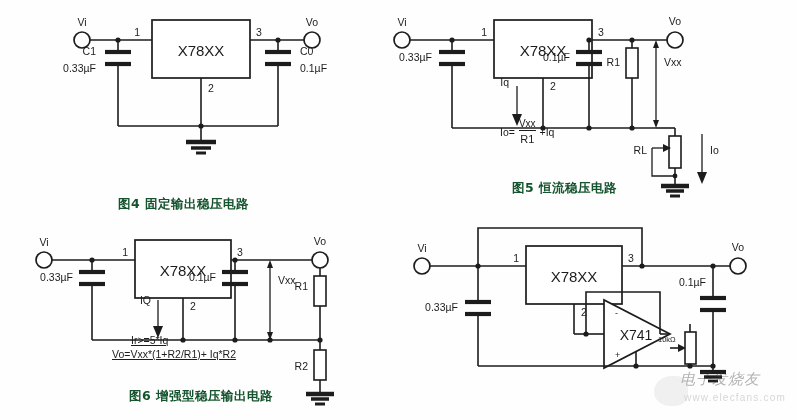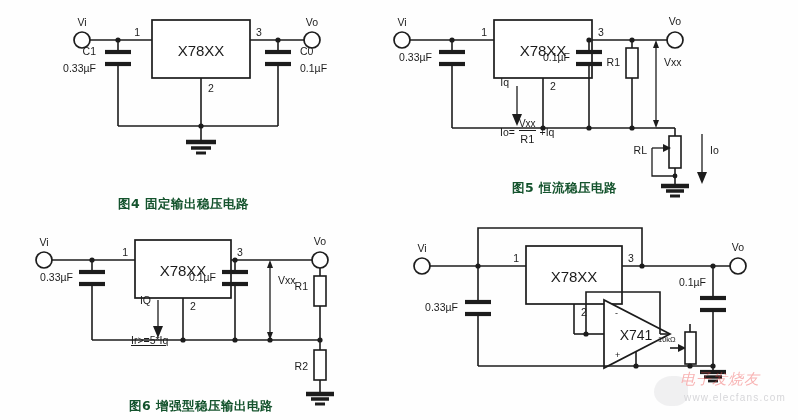--- a/index.html
+++ b/index.html
@@ -69,21 +69,21 @@
     height: 58px;
     opacity: 0.40;
     pointer-events: none;
   }
   .wm-text {
     position: absolute;
     left: 26px;
     top: 10px;
     font-family: "DejaVu Sans", sans-serif;
     font-size: 15px;
-    color: #ef4444;
+    color: #404040;
     font-style: italic;
     letter-spacing: 1px;
     white-space: nowrap;
   }
   .wm-url {
     position: absolute;
     left: 30px;
     top: 32px;
     font-family: "Liberation Sans", sans-serif;
     font-size: 10px;
@@ -314,22 +314,23 @@
 
       <g>
         <line class="gnd" x1="276" y1="166" x2="304" y2="166" stroke-width="4.5"></line>
         <line class="gnd" x1="281" y1="171" x2="299" y2="171" stroke-width="3.5"></line>
         <line class="gnd" x1="285" y1="176" x2="295" y2="176" stroke-width="3"></line>
       </g>
     </svg>
   </div>
 
   <div class="formula" style="left:131px; top:334px;">Ir&gt;=5*Iq</div>
-
-  <div class="caption" style="left:129px; top:398px;">图6  增强型稳压输出电路</div>
+  <div class="formula" style="left:112px; top:348px;">Vo=Vxx*(1+R2/R1)+ Iq*R2</div>
+
+  <div class="caption" style="left:129px; top:388px;">图6  增强型稳压输出电路</div>
 
   <div class="fig" style="left:408px; top:224px;">
     <svg width="380" height="170" viewBox="0 0 380 170">
       <rect class="box" x="118" y="22" width="96" height="58"></rect>
       <text class="lbl-chip" x="166" y="58" text-anchor="middle">X78XX</text>
 
       <circle class="term" cx="14" cy="42" r="8"></circle>
       <text class="lbl" x="14" y="28" text-anchor="middle">Vi</text>
       <circle class="term" cx="330" cy="42" r="8"></circle>
       <text class="lbl" x="330" y="27" text-anchor="middle">Vo</text>

